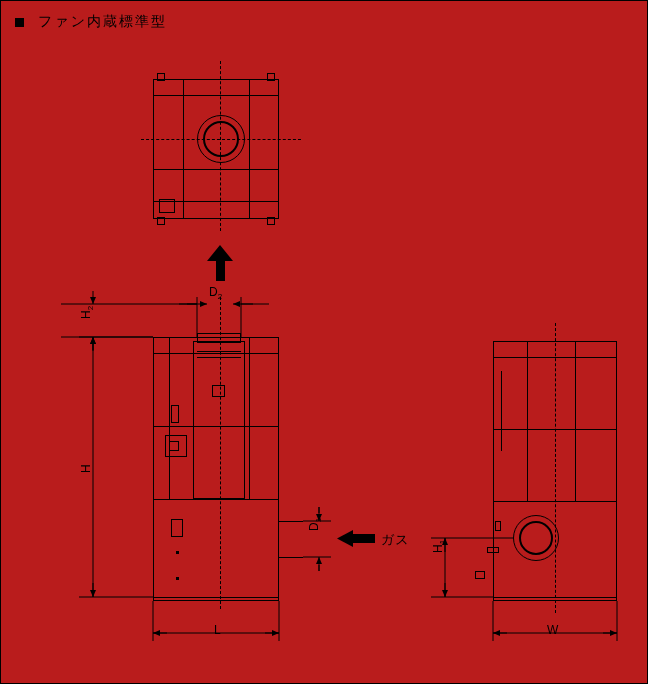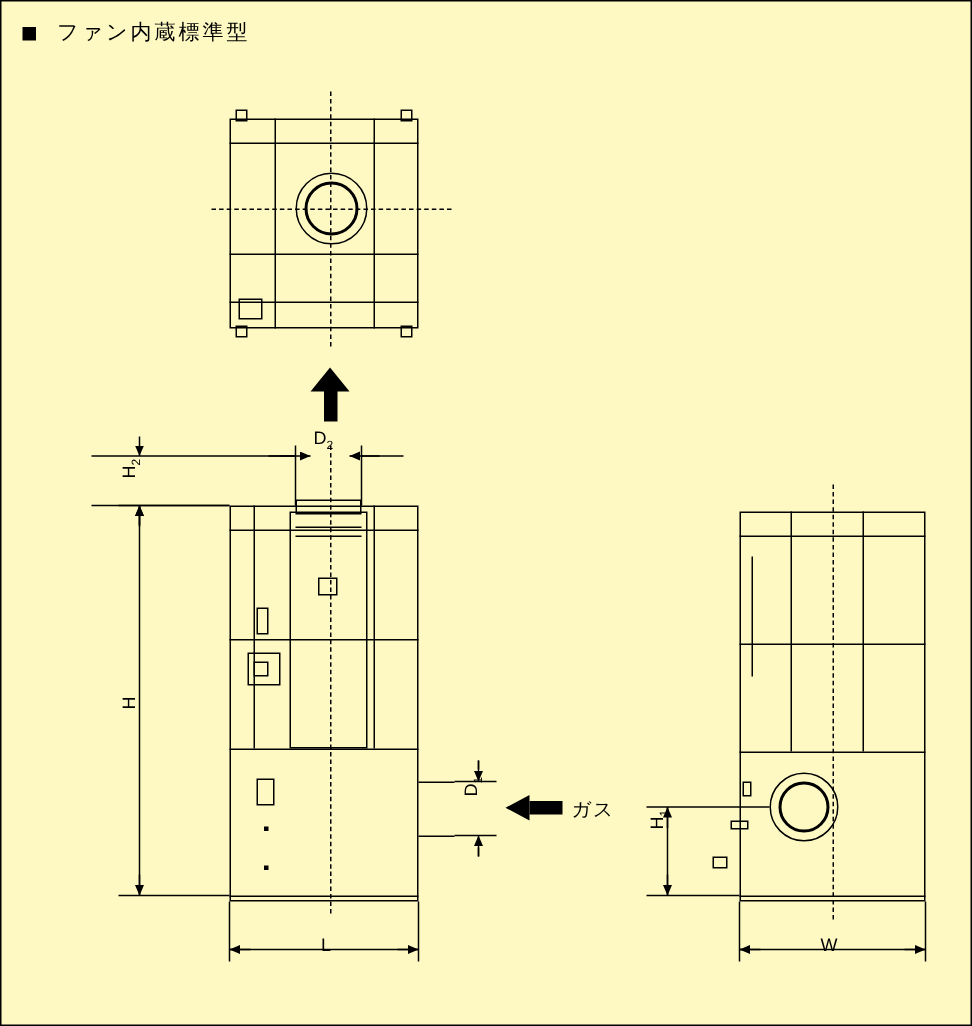--- a/index.html
+++ b/index.html
@@ -7,21 +7,21 @@
     padding: 0;
     background: #ffffff;
   }
   body {
     font-family: "Liberation Sans", sans-serif;
   }
   #page {
     position: relative;
     width: 648px;
     height: 684px;
-    background: #fef9c3;
+    background: #b91c1c;
     border: 1px solid #000000;
     box-sizing: border-box;
     overflow: hidden;
   }
   
   .title-row {
     position: absolute;
     left: 14px;
     top: 12px;
     display: flex;

